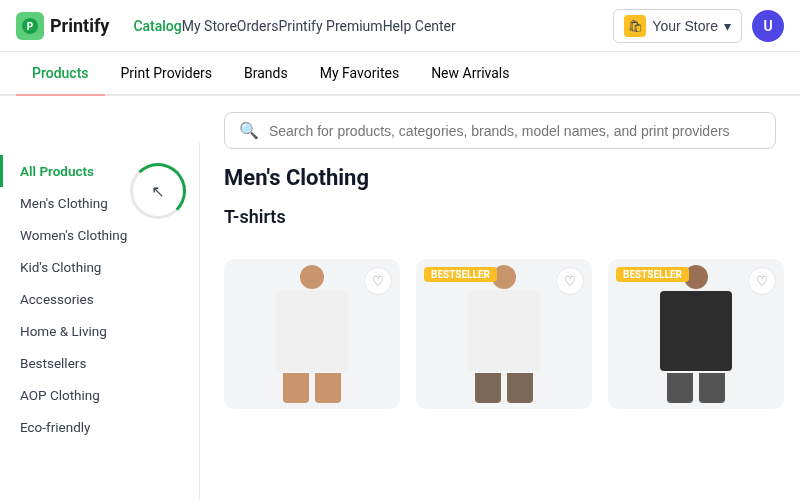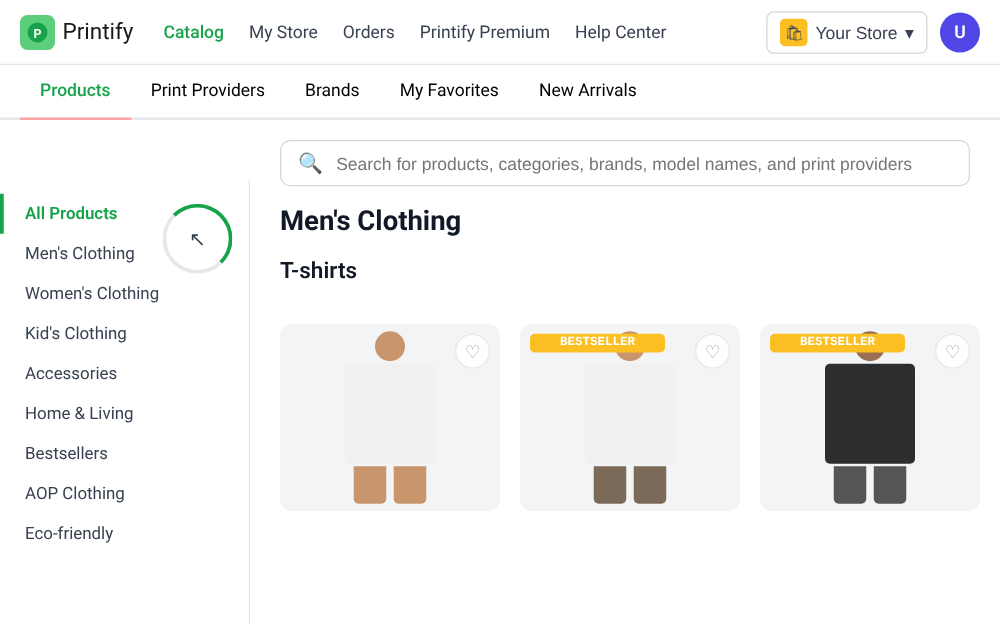--- a/index.html
+++ b/index.html
@@ -28,27 +28,26 @@
       border-radius: 6px;
       display: flex;
       align-items: center;
       justify-content: center;
       color: white;
       font-weight: bold;
       font-size: 14px;
     }
     .logo-text {
       font-size: 18px;
-      font-weight: 400;
+      font-weight: 700;
       color: #1a1a1a;
     }
     .nav-links {
       display: flex;
       align-items: flex-start;
-      gap: 20px;
       flex: 1;
     }
     .nav-link {
       font-size: 14px;
       color: #374151;
       text-decoration: none;
       cursor: pointer;
     }
     .nav-link.active {
       color: #16a34a;
@@ -257,24 +256,23 @@
       color: #9ca3af;
     }
     .bestseller-badge {
       position: absolute;
       top: 8px;
       left: 8px;
       background: #fbbf24;
       color: #fff;
       font-size: 10px;
       font-weight: 700;
-      padding: 2px 24px;
+      padding: 2px 7px;
       border-radius: 4px;
       text-transform: uppercase;
-      font-family: Liberation Mono, monospace;
     }
 
     
     .person-figure {
       display: flex;
       flex-direction: column;
       align-items: center;
       gap: 2px;
     }
     .person-head {

